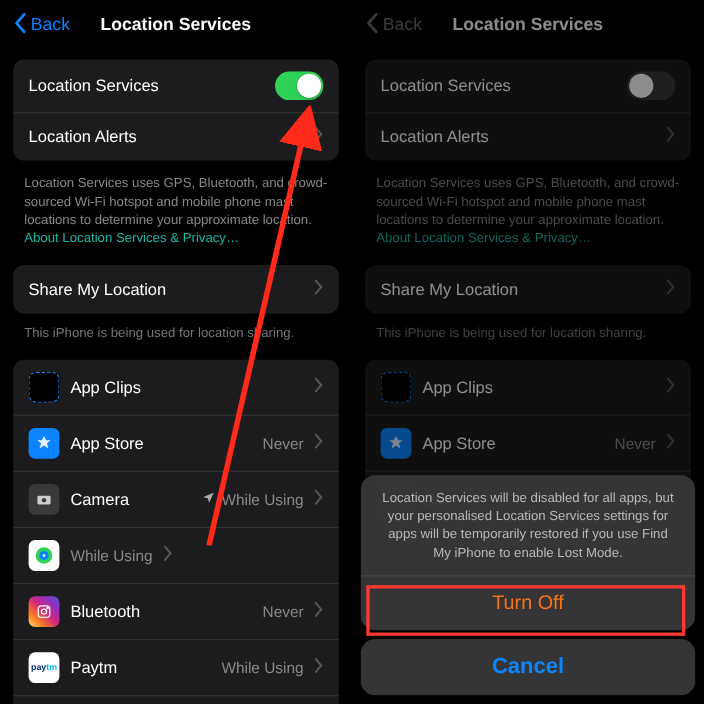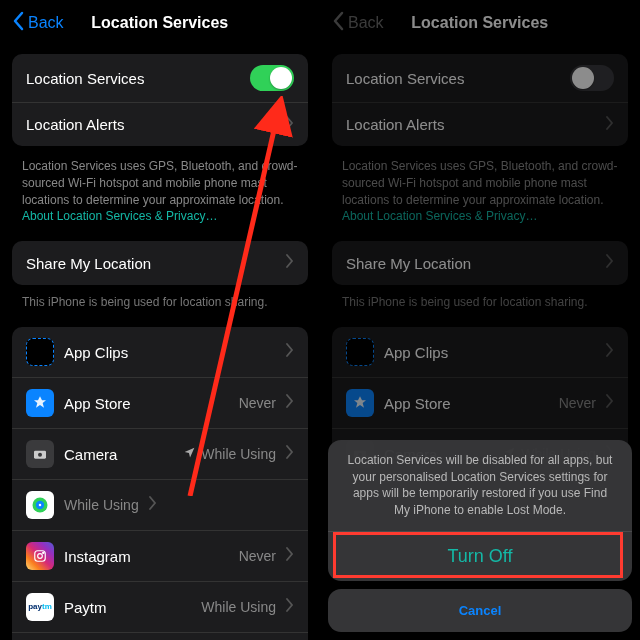--- a/index.html
+++ b/index.html
@@ -87,26 +87,26 @@
     .sheet-msg {
       font-size: 12px; color: #b8b8b8; text-align: center;
       padding: 12px 18px;
       line-height: 1.4;
       border-bottom: 0.5px solid #4a4a4c;
     }
     .sheet-btn {
       text-align: center; font-size: 18px;
       padding: 14px;
     }
-    .sheet-btn.destructive { color: #14b8a6; }
+    .sheet-btn.destructive { color: #f97316; }
     .sheet-cancel {
       background: rgba(55,55,57,0.96);
       border-radius: 13px;
       text-align: center;
-      font-size: 13px; font-weight: 600;
+      font-size: 20px; font-weight: 600;
       padding: 14px;
       color: #0a84ff;
     }
     .highlight-box {
       position: absolute;
       border: 3px solid #ff3b30;
       pointer-events: none;
       z-index: 20;
     }
     .arrow-annotation {
@@ -220,21 +220,21 @@
           </svg></span>
       </div>
       <div class="row">
         <div class="app-icon" style="background:linear-gradient(45deg,#feda75,#fa7e1e,#d62976,#962fbf,#4f5bd5);">
           <svg width="14" height="14" viewBox="0 0 24 24" fill="none" stroke="#fff" stroke-width="2">
             <rect x="3" y="3" width="18" height="18" rx="5"></rect>
             <circle cx="12" cy="12" r="4"></circle>
             <circle cx="17.5" cy="6.5" r="1" fill="#fff"></circle>
           </svg>
         </div>
-        <div class="row-label">Instagram</div>
+        <div class="row-label">Bluetooth</div>
         <div class="row-value">
           <span>Never</span>
         </div>
         <span class="chevron"><svg viewBox="0 0 8 14">
             <path d="M1 1l5 6-5 6" stroke="#555" stroke-width="1.8" fill="none" stroke-linecap="round"></path>
           </svg></span>
       </div>
       <div class="row">
         <div class="app-icon" style="background:#fff;">
           <span style="font-size:8px;font-weight:700;color:#002e6e;line-height:1">pay<span style="color:#00baf2">tm</span></span>

